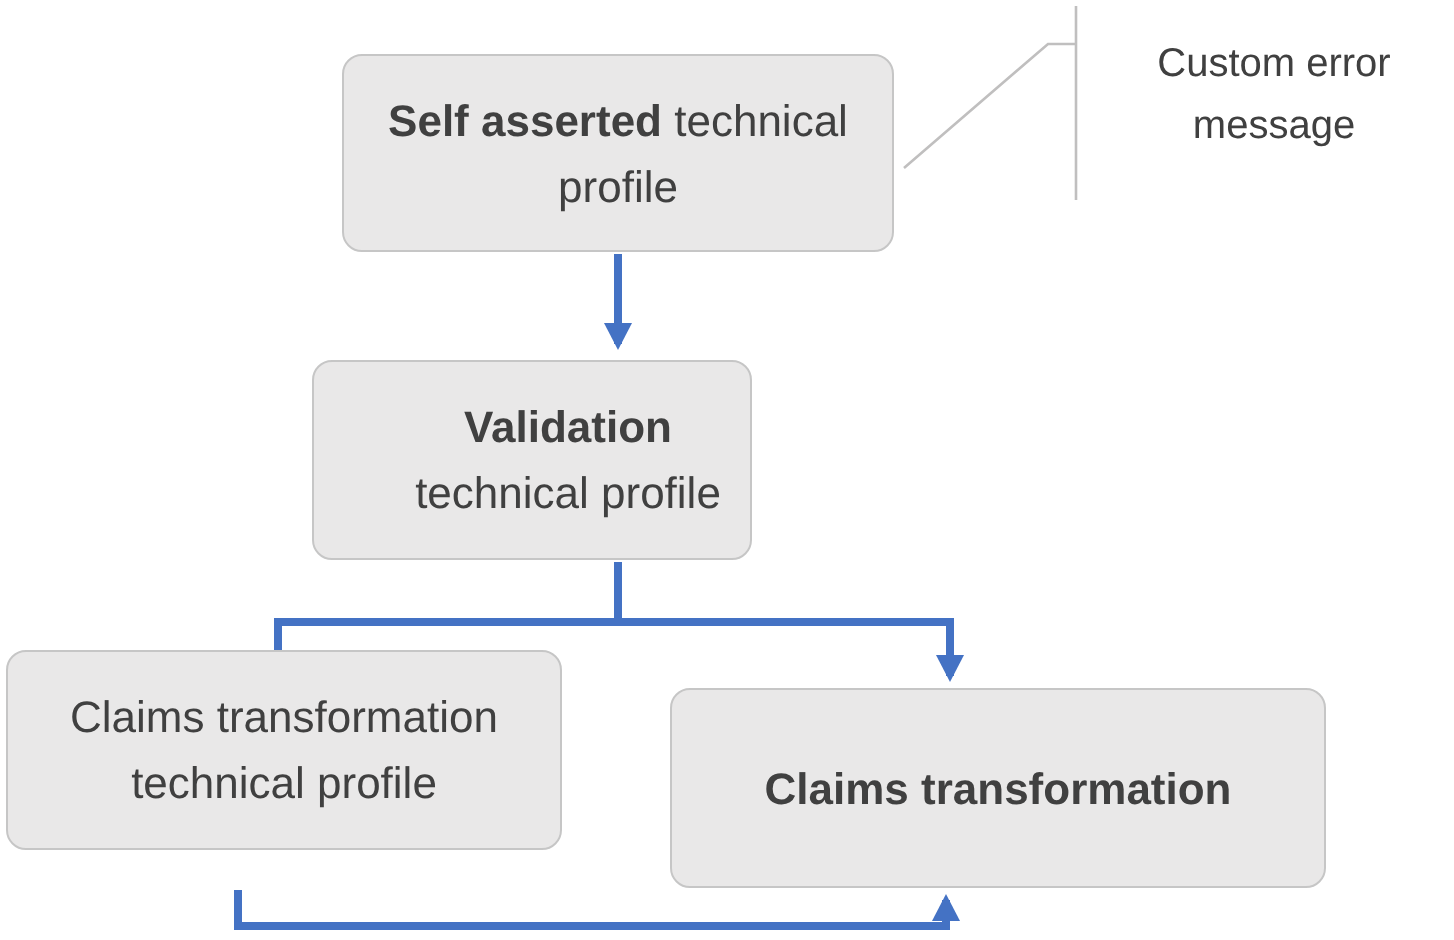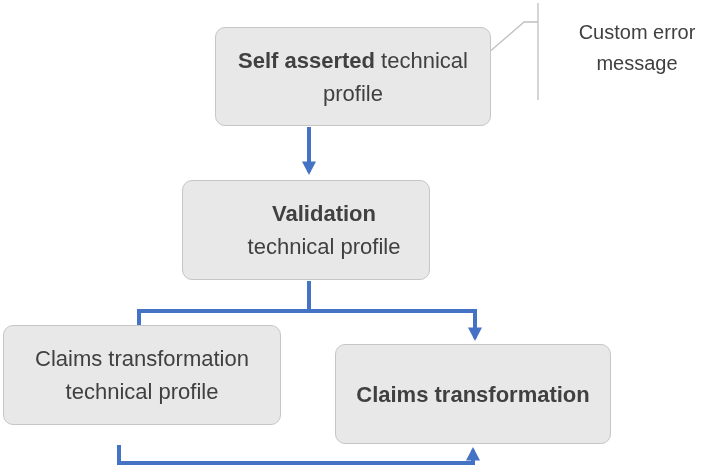--- a/index.html
+++ b/index.html
@@ -32,24 +32,24 @@
     display: flex;
     align-items: center;
     justify-content: center;
     text-align: center;
     font-size: 22px;
     line-height: 33px;
     color: var(--text, #404040);
     padding: 0 12px;
   }
   .node .b { font-weight: bold; }
-  #node-self-asserted   { left: 171px; top: 27px;  width: 276px; height: 99px; margin-left: 44px; }
-  #node-validation      { left: 182px; top: 180px; width: 248px; height: 100px; padding-left: 48px; }
+  #node-self-asserted   { left: 171px; top: 27px;  width: 276px; height: 99px; }
+  #node-validation      { left: 156px; top: 180px; width: 220px; height: 100px; padding-left: 48px; }
   #node-claims-tp       { left: 3px;   top: 325px; width: 278px; height: 100px; }
-  #node-claims-transform{ left: 335px; top: 344px; width: 276px; height: 100px; }
+  #node-claims-transform{ left: 335px; top: 344px; width: 328px; height: 100px; }
   .callout-text {
     position: absolute;
     left: 551px;
     top: 17px;
     width: 172px;
     text-align: center;
     font-size: 20px;
     line-height: 31px;
     color: var(--text, #404040);
   }

